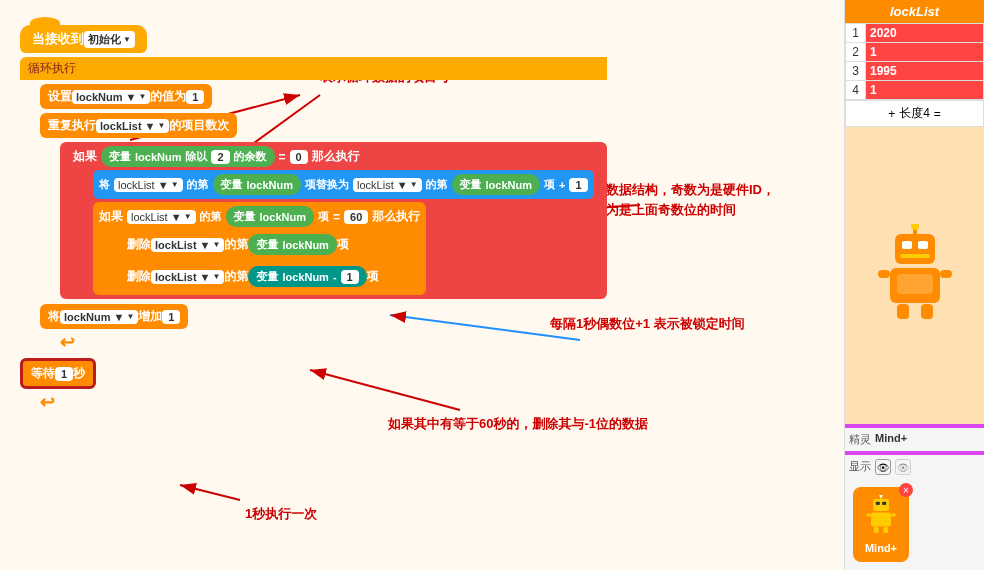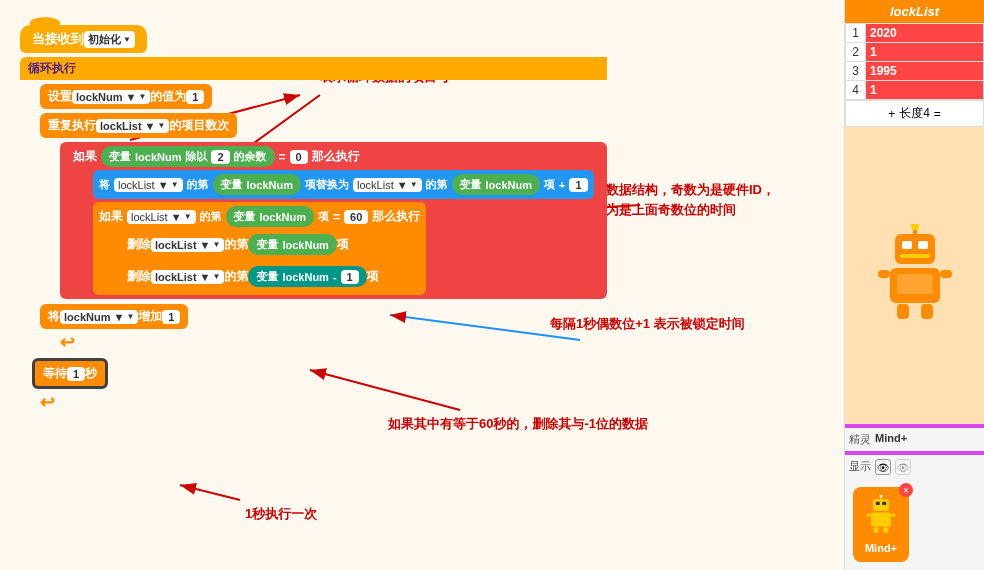--- a/index.html
+++ b/index.html
@@ -352,21 +352,21 @@
       <div class="code-stack" style="left:10px; top:15px;">
 
         <div class="row">
           <div class="block block-hat">
             <span>当接收到</span>
             <span class="dropdown">初始化</span>
           </div>
         </div>
 
         <div style="background:#ffaa00; border-radius:6px 0 0 0; padding:3px 8px; margin-top:2px; display:inline-block;">
-          <span style="color:#4c1d95; font-weight:bold; font-size:12px;">循环执行</span>
+          <span style="color:#7f1d1d; font-weight:normal; font-size:12px;">循环执行</span>
         </div>
 
         <div class="row indent" style="margin-top:2px;">
           <div class="block block-orange">
             <span>设置</span>
             <span class="dropdown">lockNum ▼</span>
             <span>的值为</span>
             <span class="value-box">1</span>
           </div>
         </div>
@@ -473,21 +473,21 @@
             <span>将</span>
             <span class="dropdown" style="background:#fff; color:#333; border-radius:4px; padding:1px 4px; font-size:11px; display:inline-flex; align-items:center; gap:2px;">lockNum ▼</span>
             <span>增加</span>
             <span class="value-box">1</span>
           </div>
         </div>
 
         <div style="margin-left:40px; color:#ff8c00; font-size:18px; font-weight:bold;">↩</div>
 
         <div class="row" style="margin-top:3px;">
-          <div class="block block-orange" style="border:3px solid #404040;margin-left:12px;">
+          <div class="block block-orange" style="border:3px solid #b91c1c;">
             <span>等待</span>
             <span class="value-box">1</span>
             <span>秒</span>
           </div>
         </div>
 
         <div style="margin-left:20px; color:#ff8c00; font-size:18px; font-weight:bold;">↩</div>
       </div>
 
     </div>

